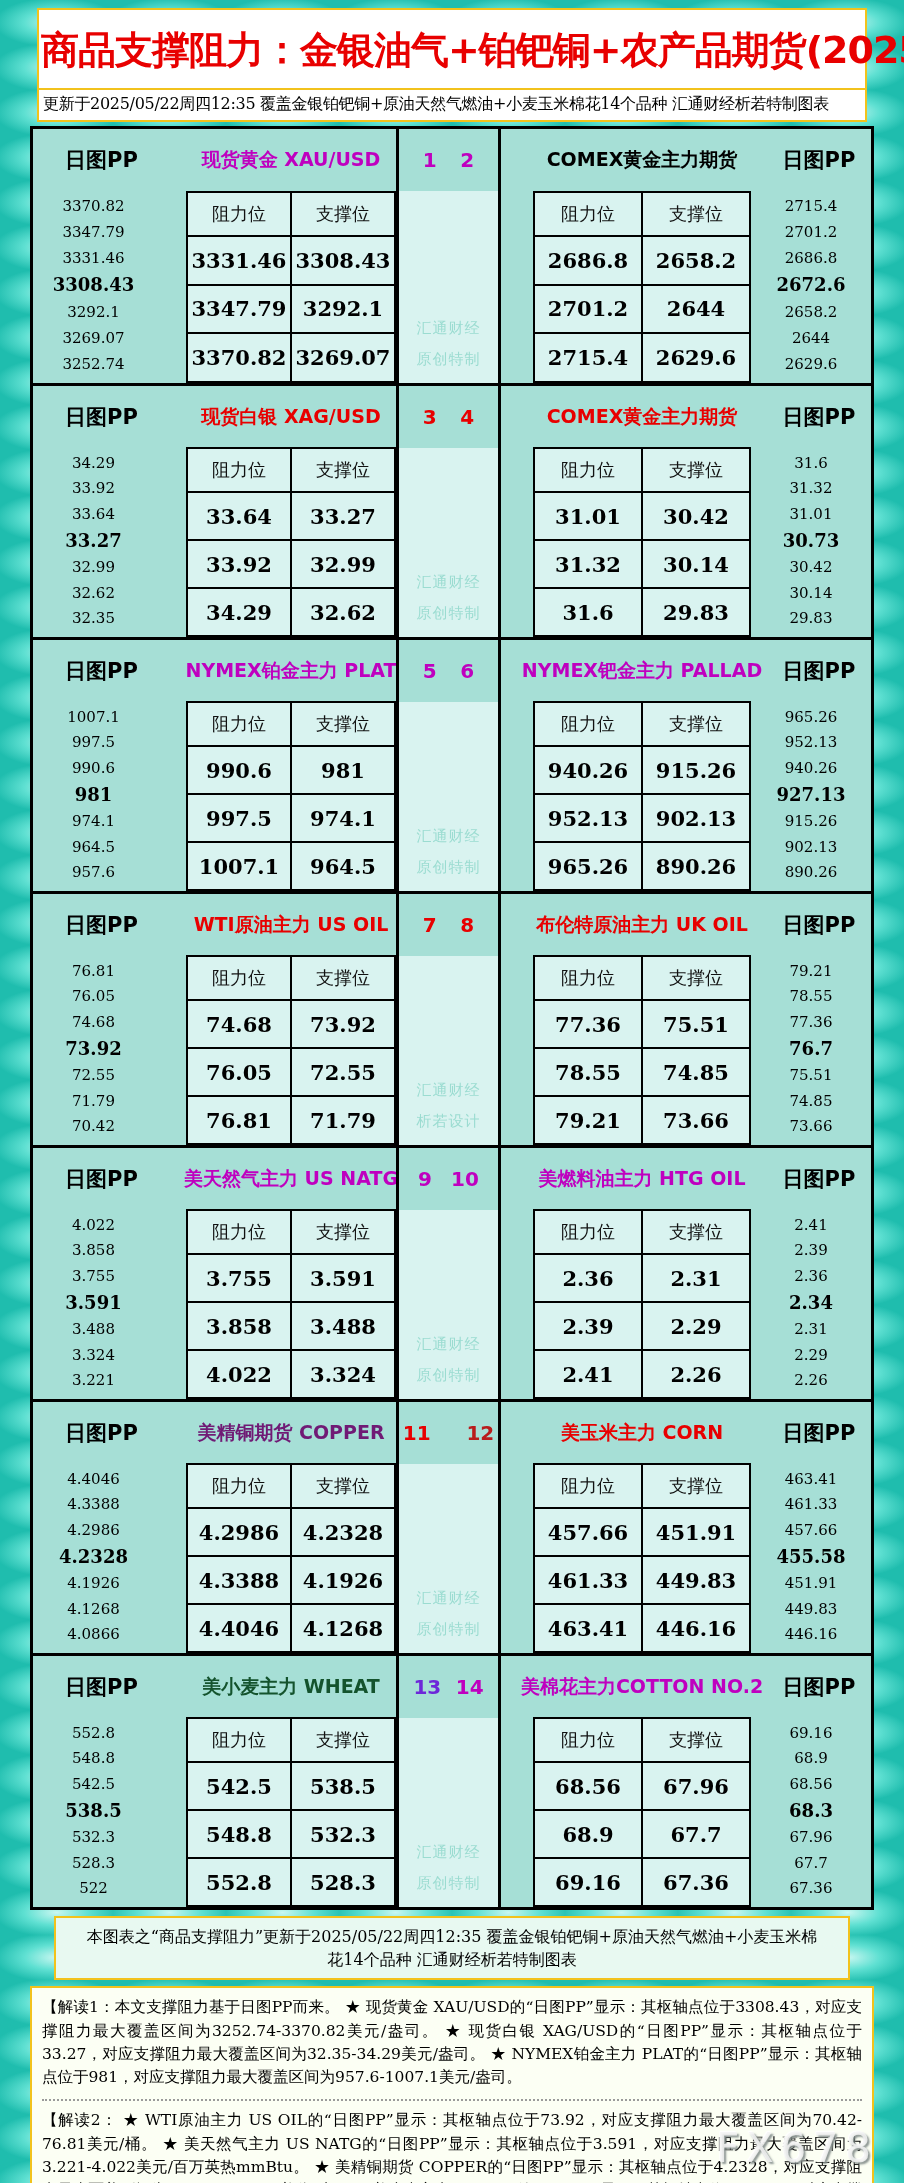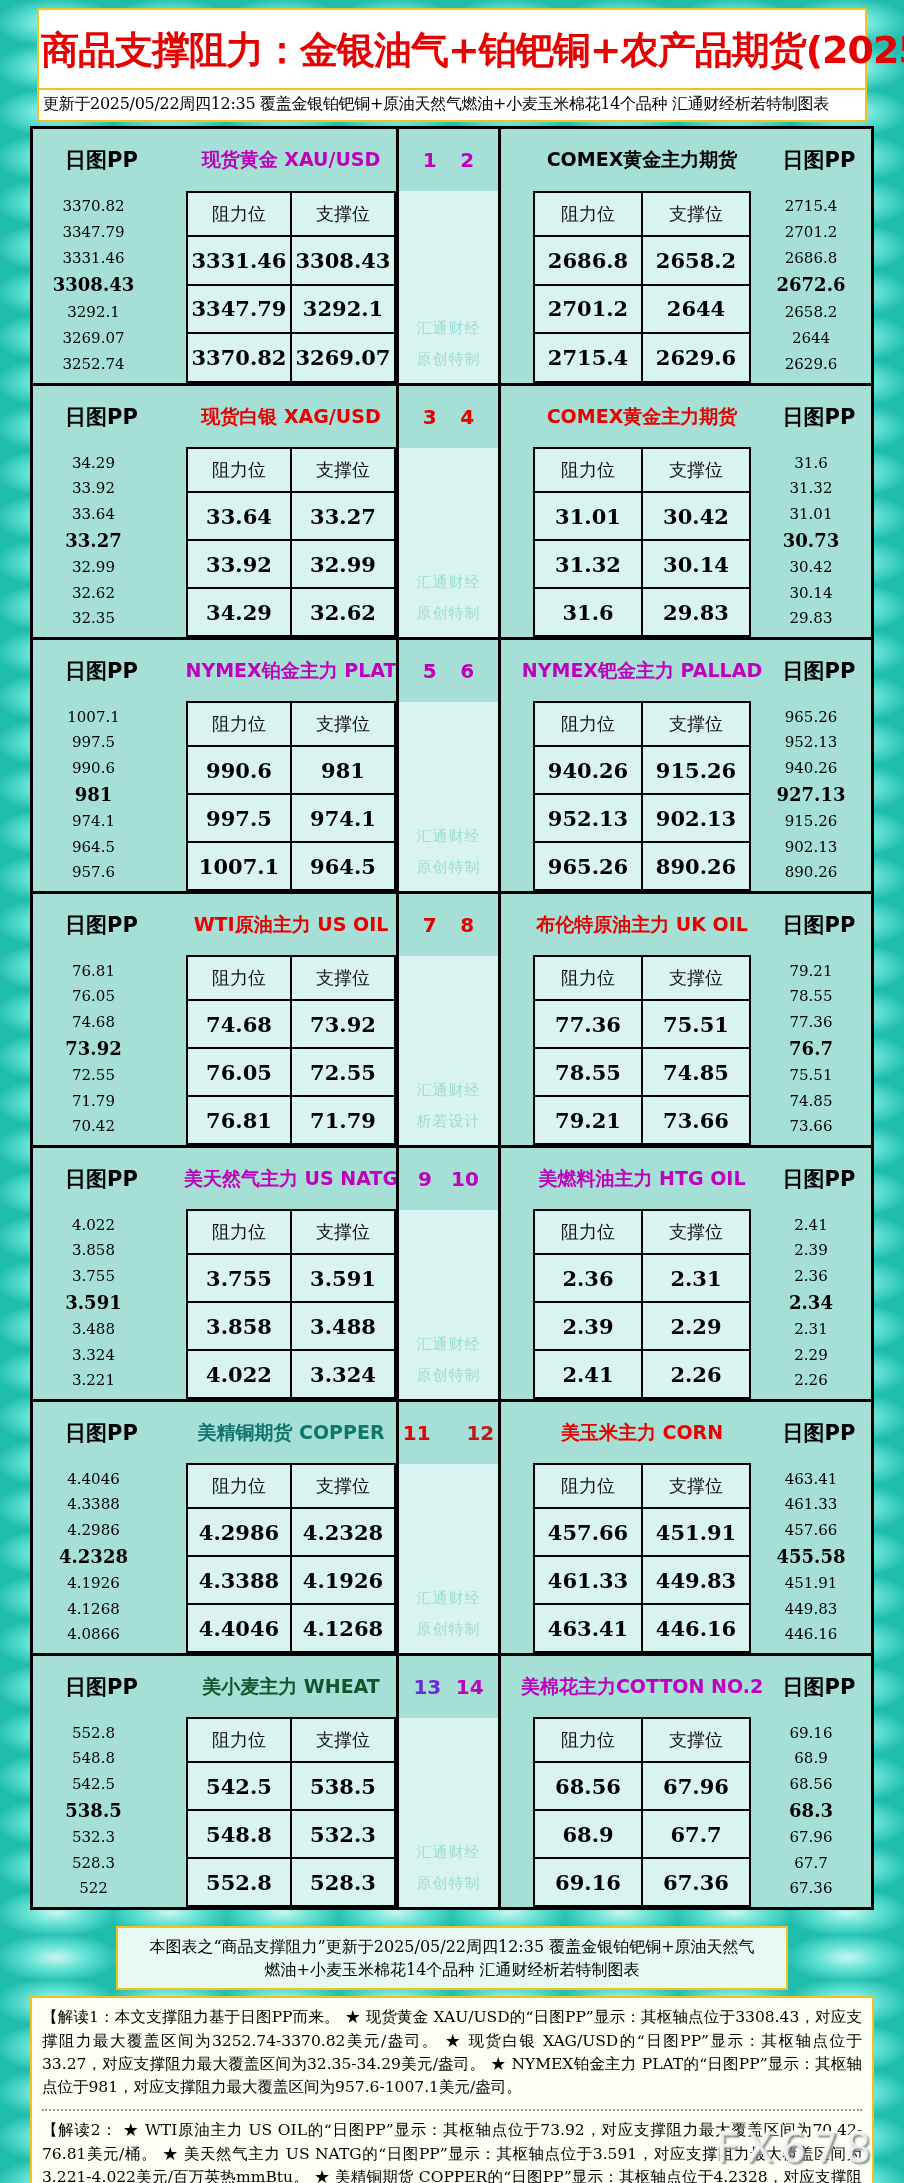--- a/index.html
+++ b/index.html
@@ -65,21 +65,21 @@
   .nums {
     height:62px; display:flex; align-items:center; justify-content:space-evenly;
     font-size:20px; font-weight:bold;
   }
   .wm {
     flex:1; background:#d9f3f0; display:flex; flex-direction:column;
     justify-content:flex-end; align-items:center; gap:12px; padding-bottom:14px;
     color:#9bdcd1; font-size:15px; letter-spacing:1px;
   }
   .footer-box {
-    width:672px; margin:16px auto 0; border:2px solid #f2c21c;
+    width:796px; margin:6px auto 0; border:2px solid #f2c21c;
     background:#e8f9f1; text-align:center; font-size:16px; color:#000;
     padding:7px 30px; line-height:1.45; font-family:"DejaVu Serif", serif;
   }
   .notes-box {
     width:844px; margin:6px auto 0; border:2px solid #f2c21c;
     background:#fcfff4; padding:8px 10px 26px; color:#000;
     font-size:15.5px; line-height:1.5; font-family:"DejaVu Serif", serif;
     text-align:justify;
   }
   .note-divider { border-top:2px dotted #9a9a9a; margin:10px 0 8px; }
@@ -516,21 +516,21 @@
         <span class="ppv">4.4046</span>
         <span class="ppv">4.3388</span>
         <span class="ppv">4.2986</span>
         <span class="ppv">4.2328</span>
         <span class="ppv">4.1926</span>
         <span class="ppv">4.1268</span>
         <span class="ppv">4.0866</span>
       </div>
     </div>
     <div class="instr left-t">
-      <div class="ttl accent" style="color: #0f766e; text-align: right;">美精铜期货 COPPER</div>
+      <div class="ttl accent" style="color: #701a75; text-align: right;">美精铜期货 COPPER</div>
       <table class="rs-table">
         <tbody>
             <tr>
           <th>阻力位</th>
           <th>支撑位</th>
         </tr>
         <tr>
           <td>4.2986</td>
           <td>4.2328</td>
         </tr>

